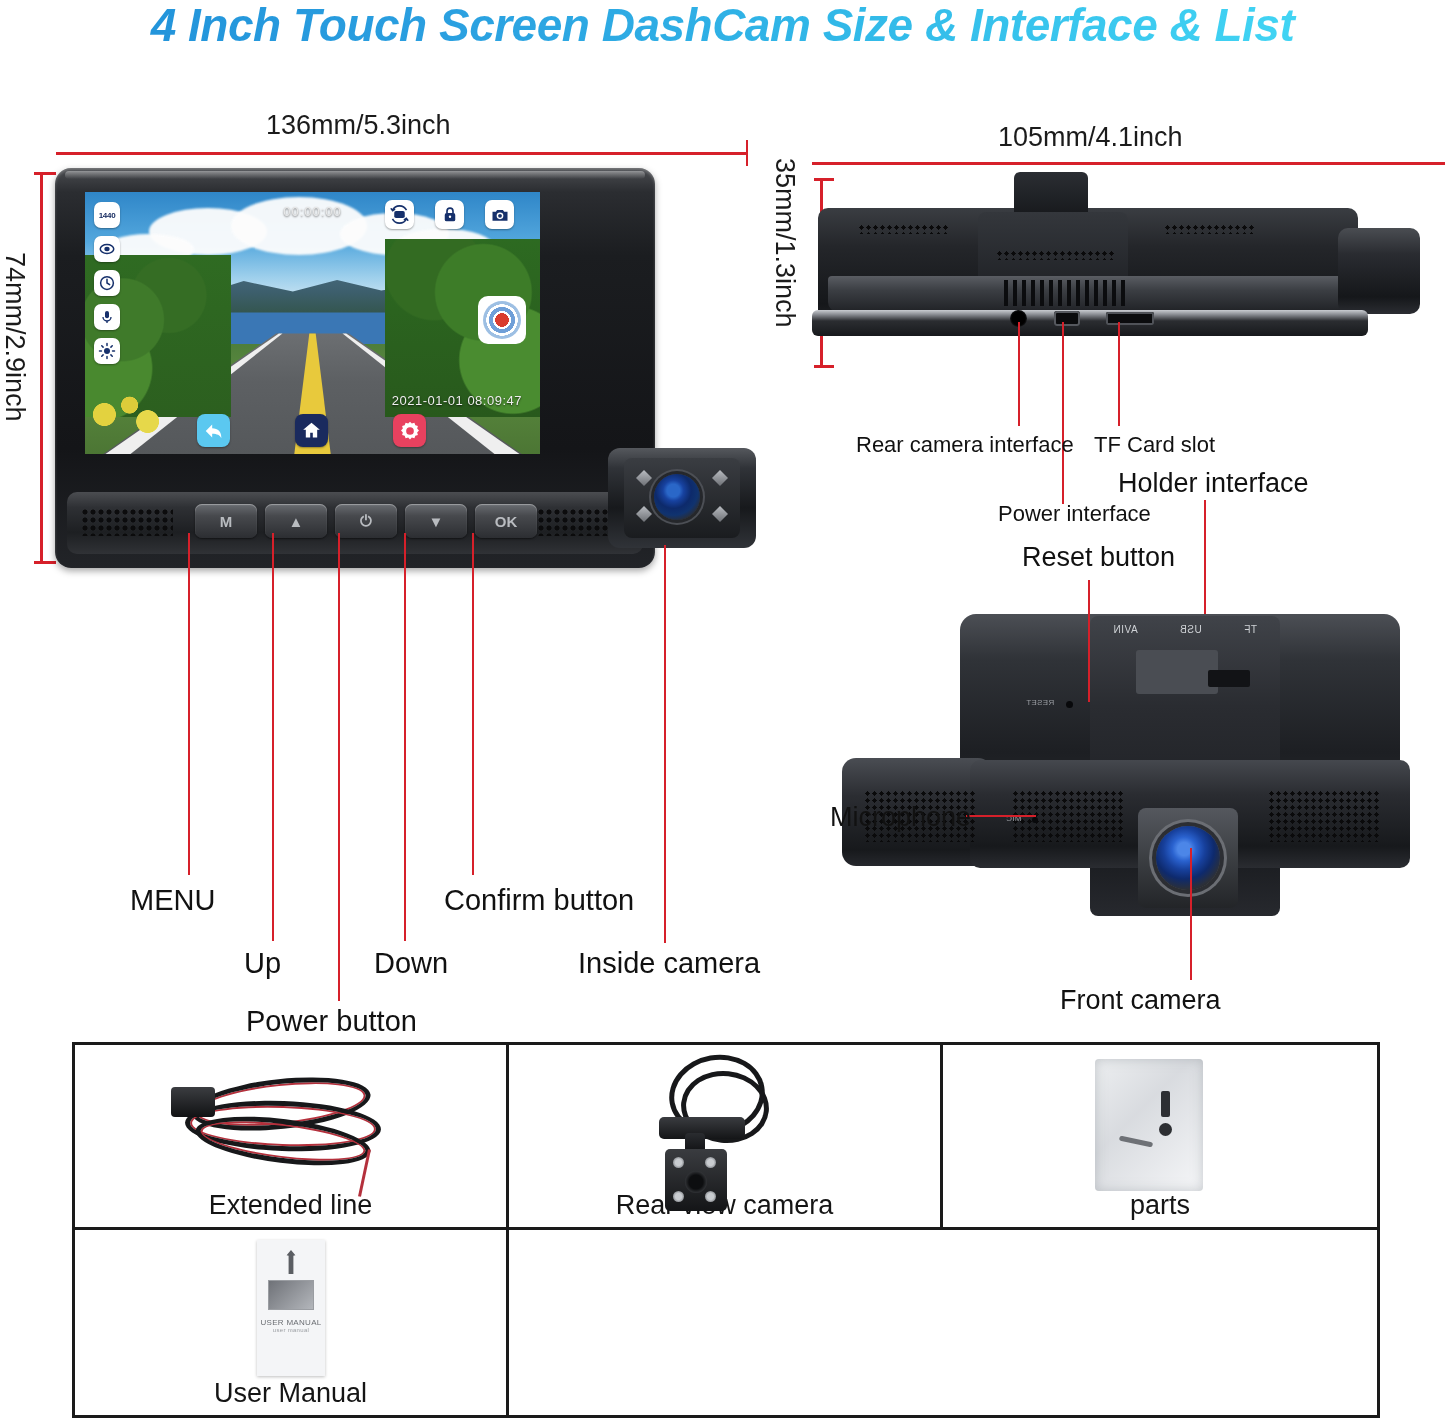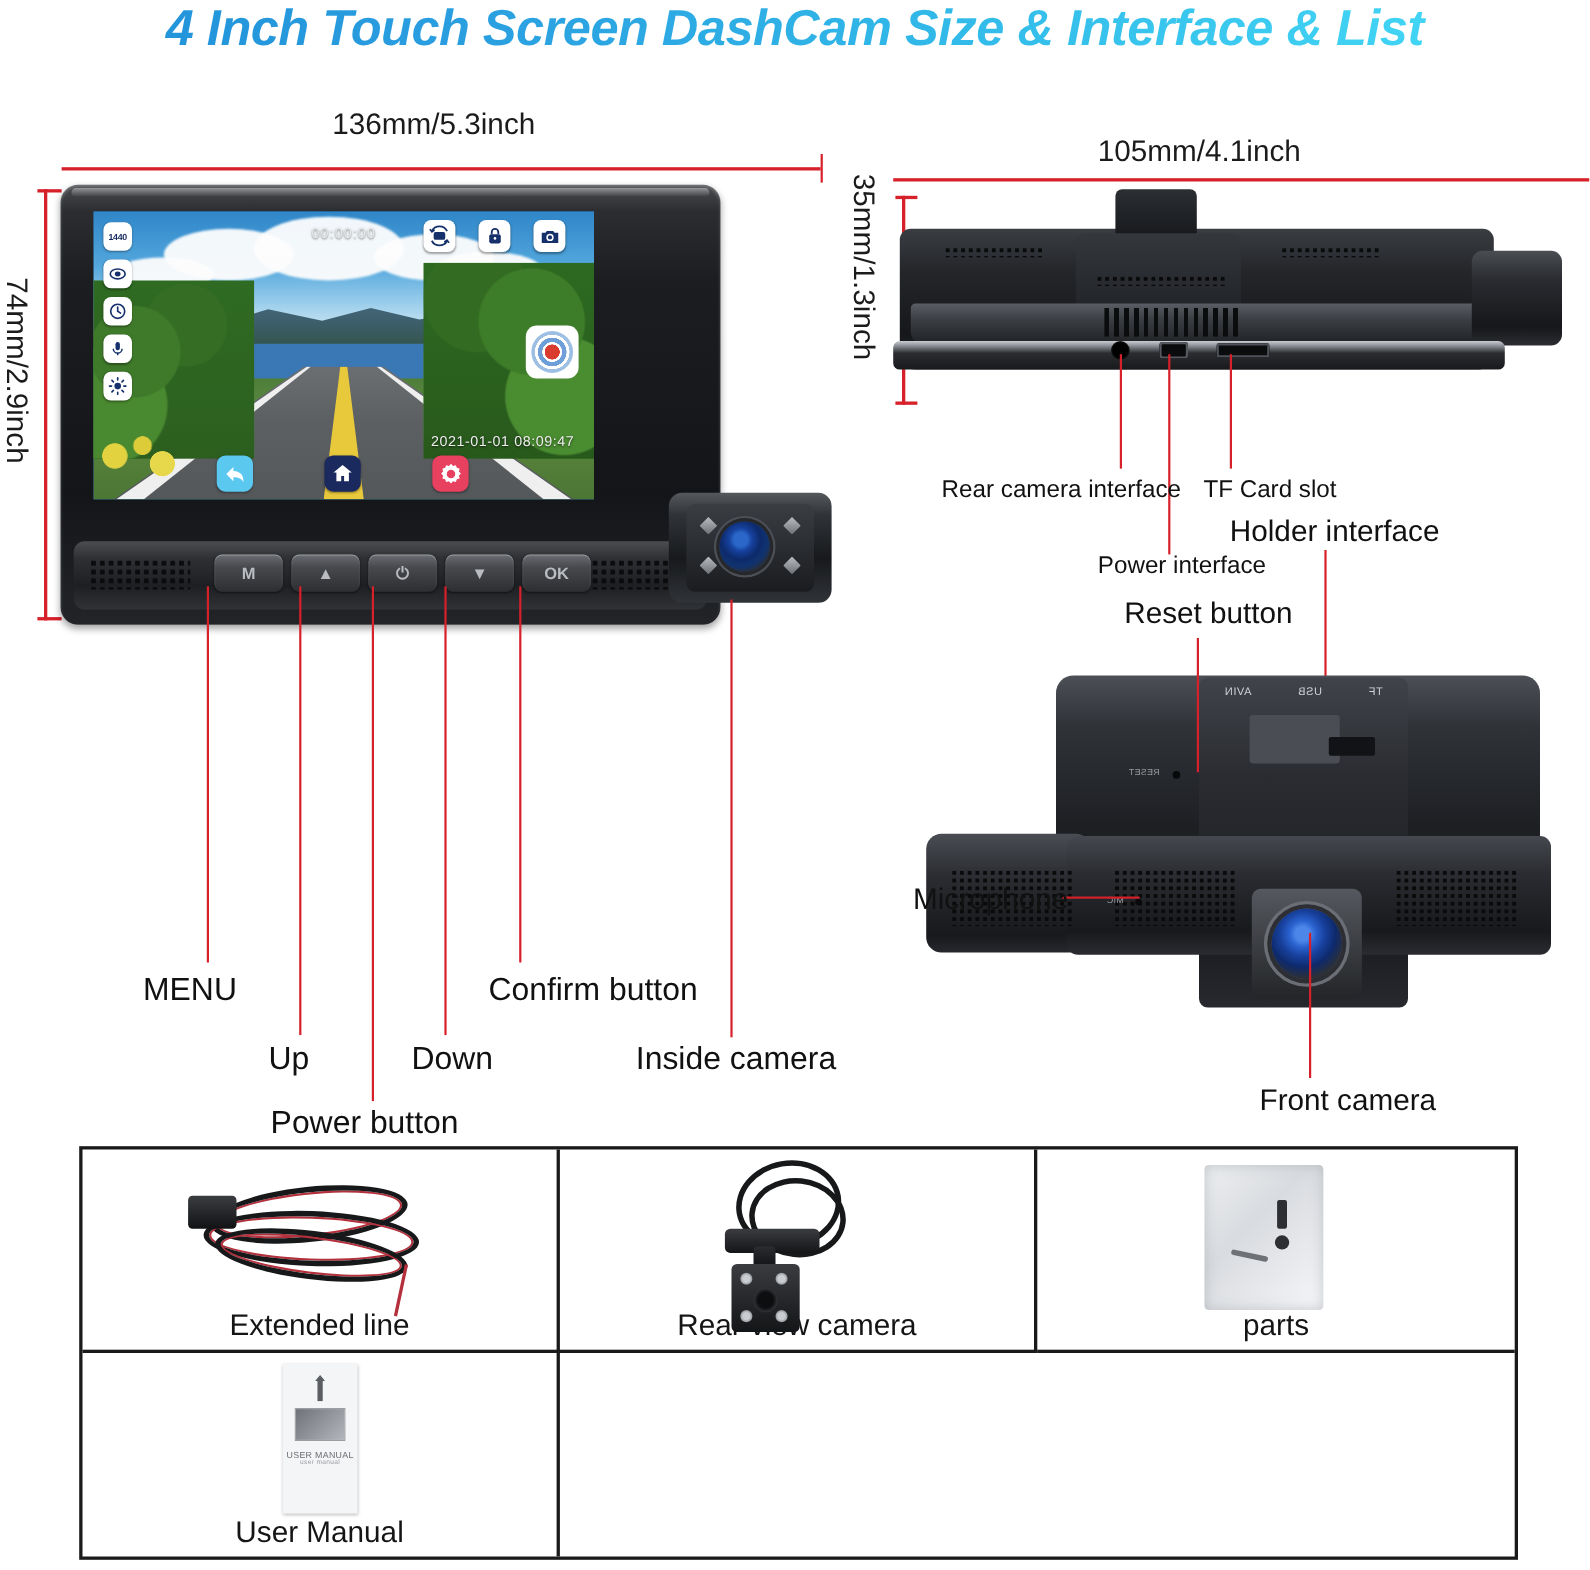--- a/index.html
+++ b/index.html
@@ -224,21 +224,21 @@
     display: flex; flex-direction: column; align-items: center; padding-top: 10px; }
   .manual-txt { font-size: 8px; color: #6a6d72; letter-spacing: .3px; }
 </style>
 </head>
 <body>
 
 <div id="root">
 
   <div class="title">4 Inch Touch Screen DashCam Size &amp; Interface &amp; List</div>
 
-  <div class="dim" style="left:266px; top:98px;margin-left:36px;">136mm/5.3inch</div>
+  <div class="dim" style="left:266px; top:110px;">136mm/5.3inch</div>
   <div class="redline hline" style="left:56px; top:152px; width:690px;"></div>
   <div class="redline vline" style="left:746px; top:140px; height:26px;"></div>
 
   <div class="dim dim-v" style="left:30px; top:252px;">74mm/2.9inch</div>
   <div class="redline" style="left:40px; top:172px; width:3px; height:392px;"></div>
   <div class="redline hline" style="left:34px; top:172px; width:22px;"></div>
   <div class="redline hline" style="left:34px; top:561px; width:22px;"></div>
 
   <div id="front-unit">
     <div class="shell"></div>
@@ -433,21 +433,21 @@
     <div class="rv-pin" style="left:212px; top:209px; width:6px; height:6px;"></div>
     <div class="tinytxt" style="left:186px; top:206px;">MIC</div>
   </div>
 
   <div class="redline vline" style="left:1088px; top:580px; height:122px;"></div>
   <div class="redline hline" style="left:966px; top:815px; width:70px; height:2px;"></div>
   <div class="redline vline" style="left:1190px; top:848px; height:132px;"></div>
 
   <div class="lbl" style="left:1022px; top:542px; font-size:27px;">Reset button</div>
   <div class="lbl" style="left:830px; top:802px; font-size:27px;">Microphone</div>
-  <div class="lbl" style="left:1145px; top:985px; font-size:27px;">Front camera</div>
+  <div class="lbl" style="left:1060px; top:985px; font-size:27px;">Front camera</div>
 
   <div id="grid">
 
 
 
     <div class="cell">
       <div class="cell-art">
         <div class="redcoil" style="left:116px; top:34px; width:180px; height:50px; transform:rotate(-6deg);"></div>
         <div class="redcoil" style="left:110px; top:56px; width:196px; height:50px; transform:rotate(2deg);"></div>
         <div class="redcoil" style="left:120px; top:74px; width:176px; height:44px; transform:rotate(7deg);"></div>

